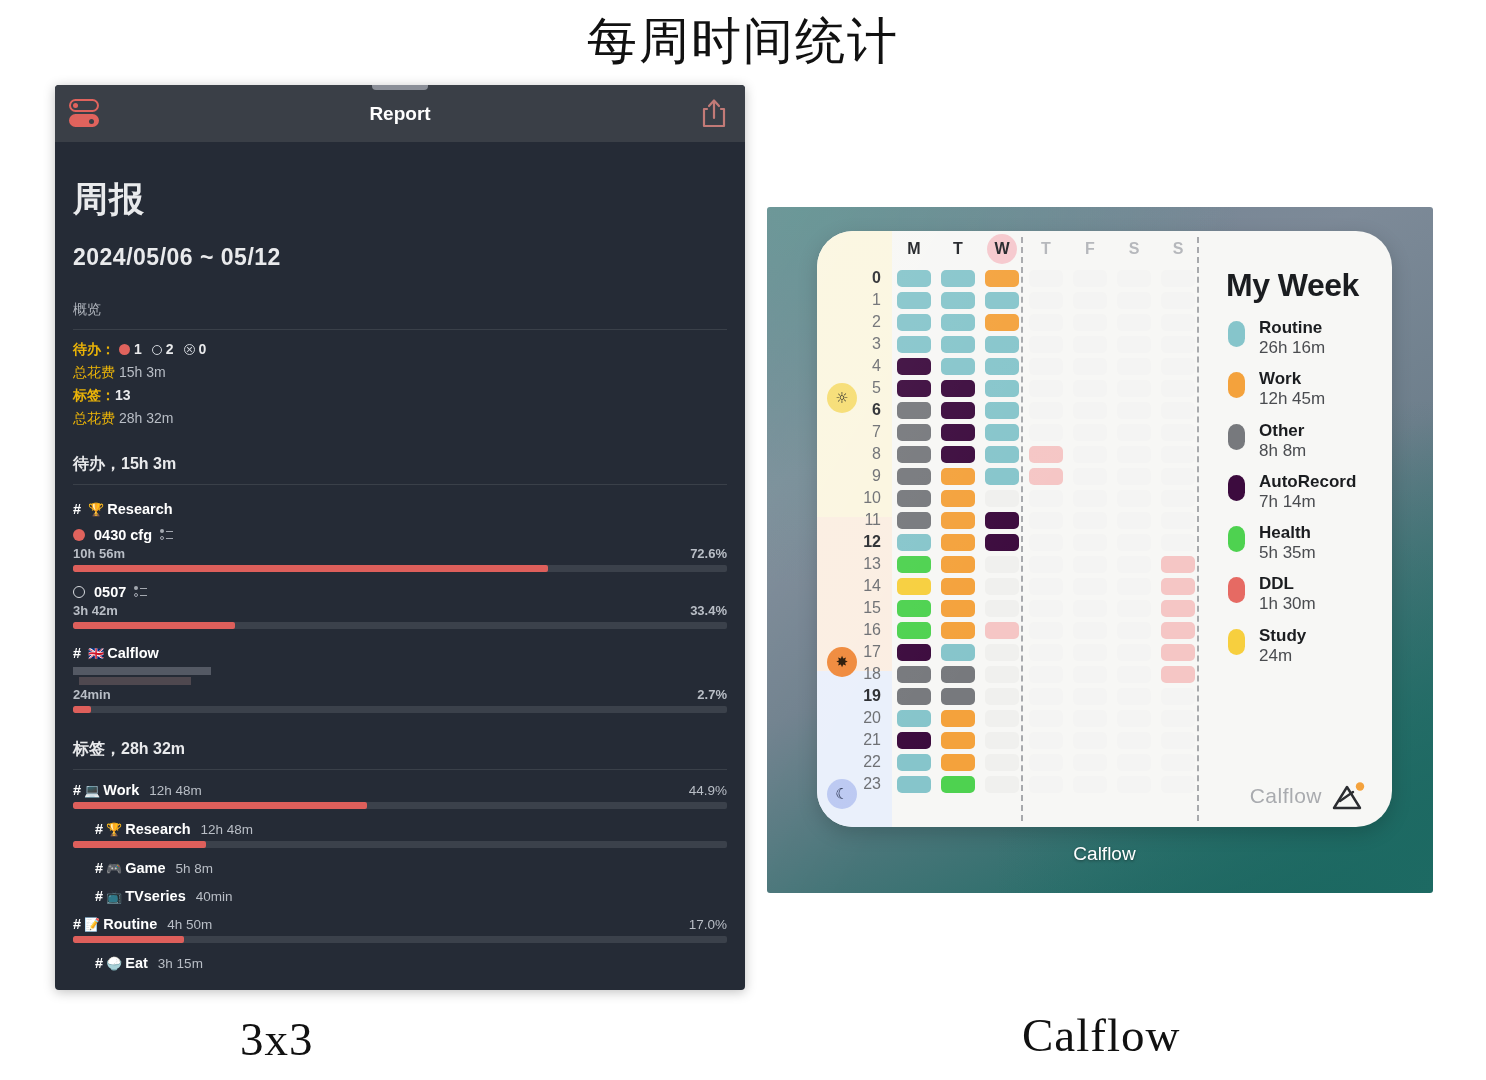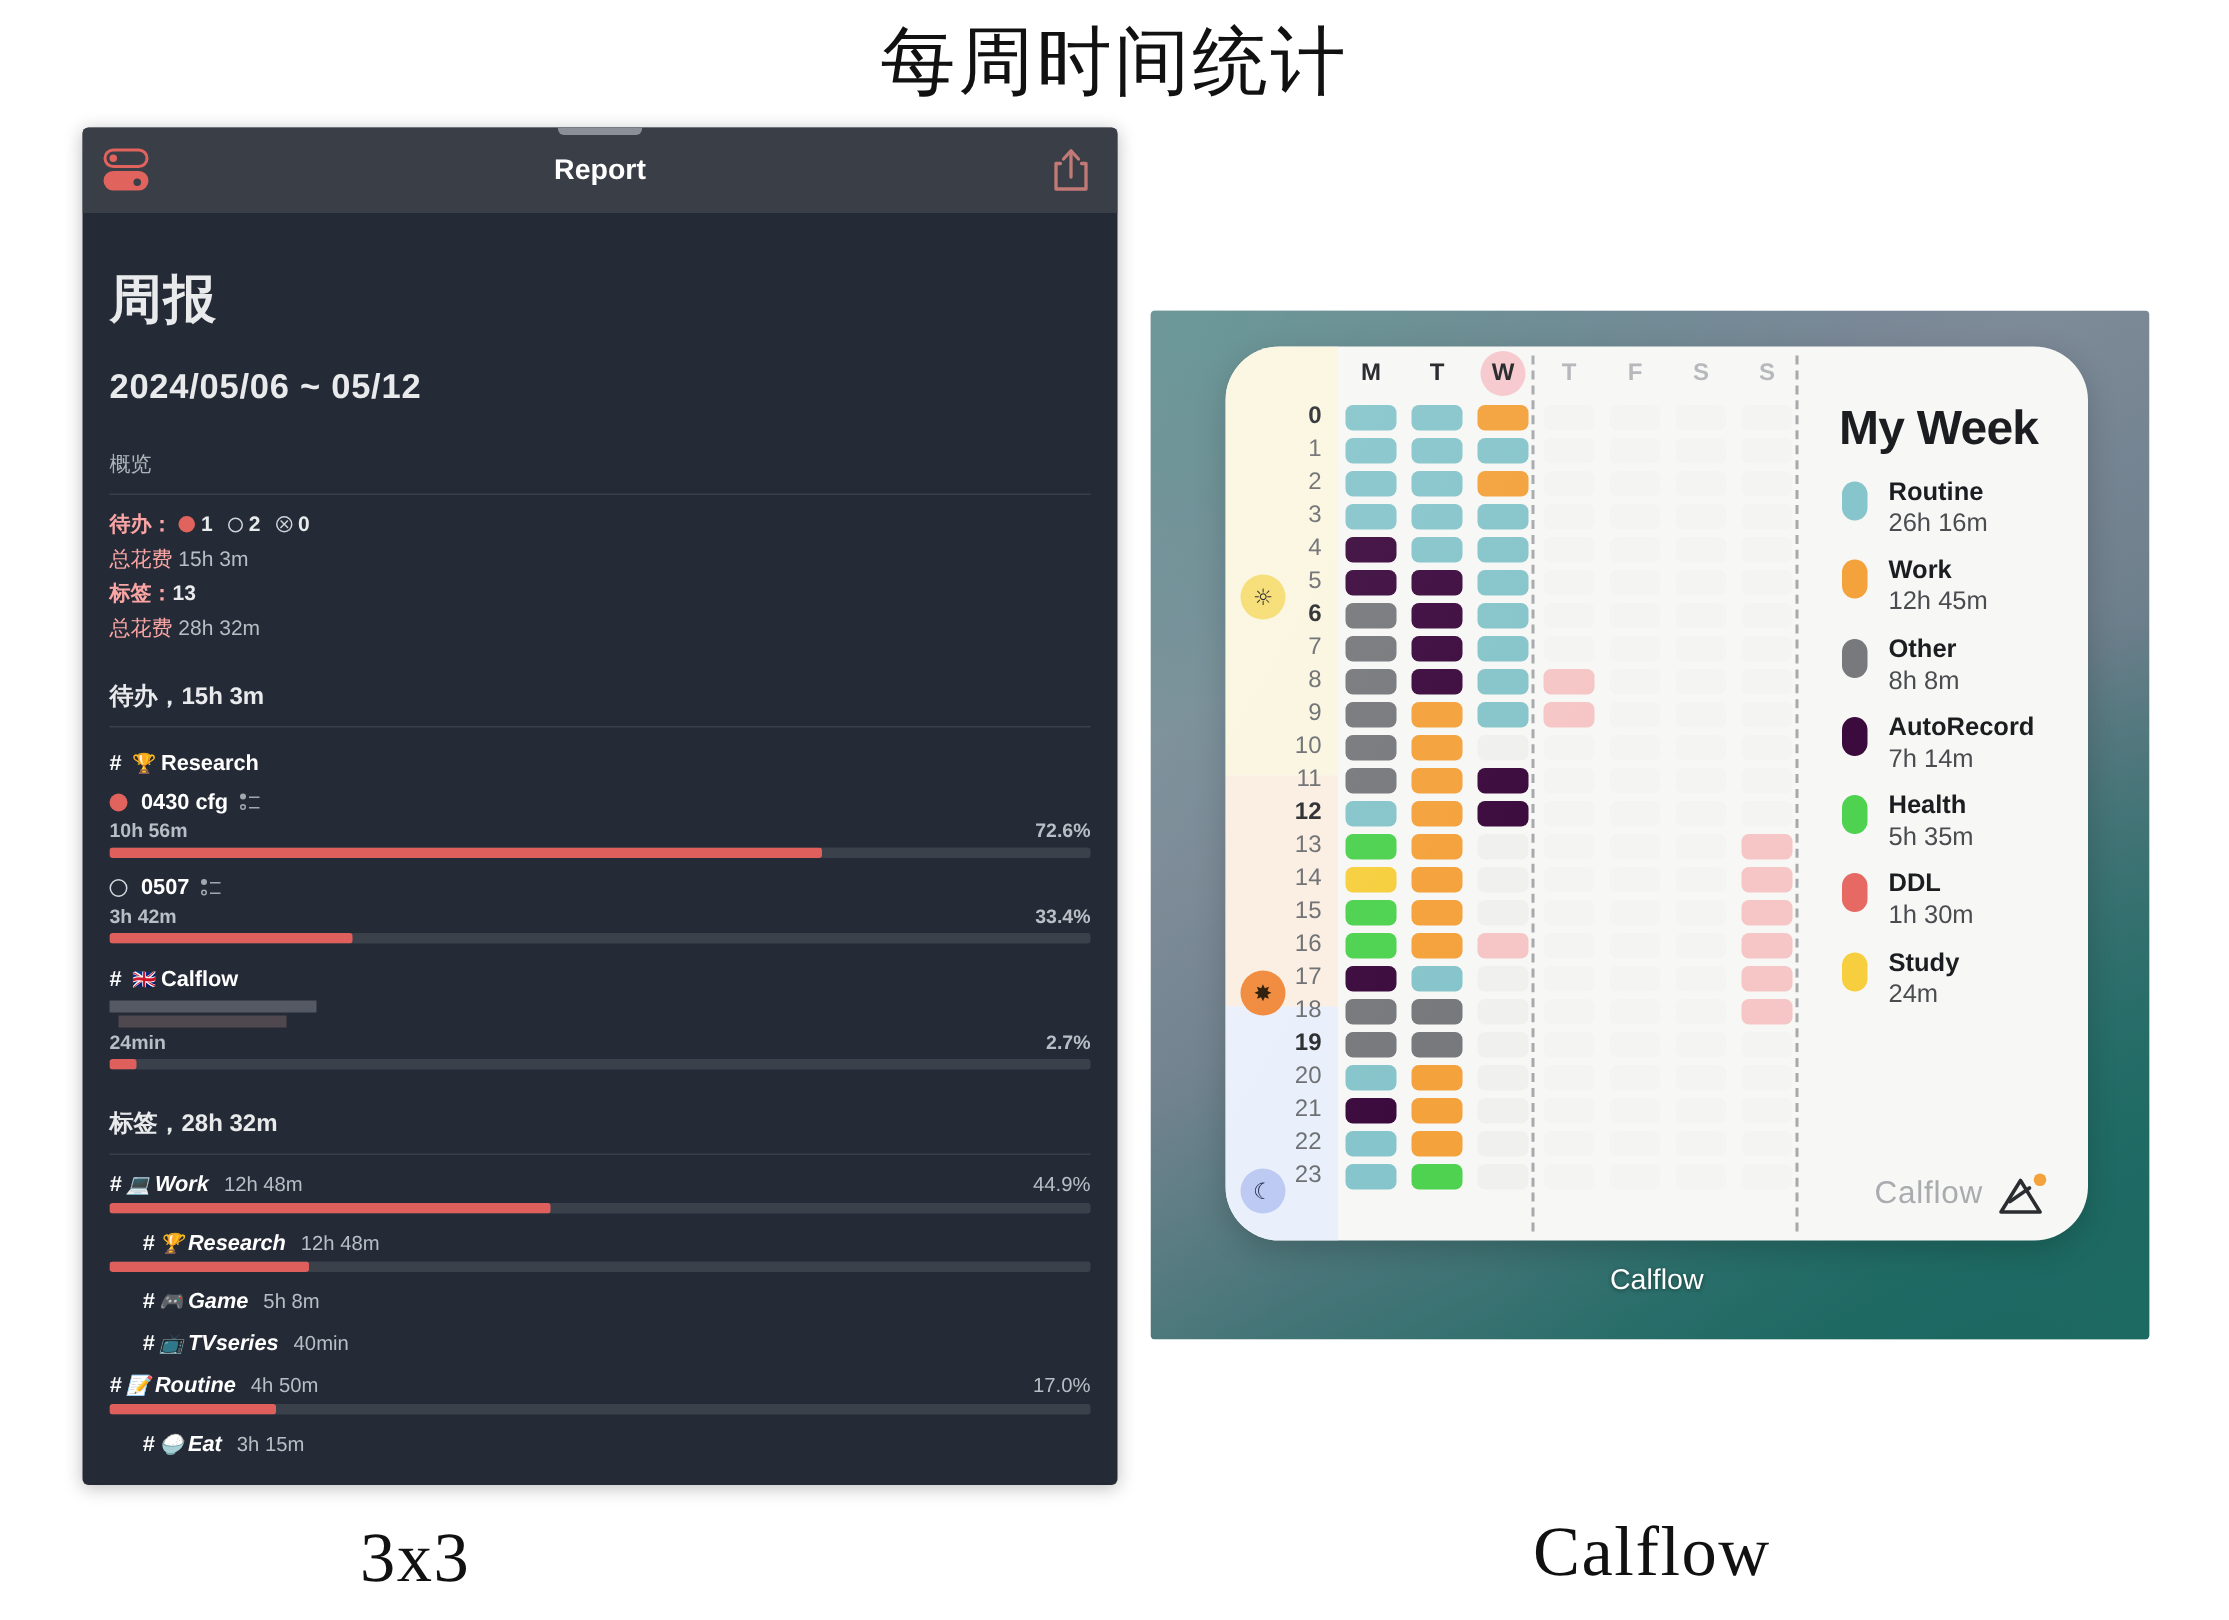--- a/index.html
+++ b/index.html
@@ -48,21 +48,21 @@
   .tgl.a::after{content:"";position:absolute;left:2px;top:2px;width:5px;height:5px;border-radius:50%;background:#e0635d;}
   .tgl.b{top:17px;left:0;background:#e0635d;}
   .tgl.b::after{content:"";position:absolute;right:3px;top:3px;width:5px;height:5px;border-radius:50%;background:#3a3f47;}
 
   .body-wrap{padding:0 18px;color:#e9eaec;}
   .h-big{font-size:35px;font-weight:bold;margin:34px 0 0 0;letter-spacing:1px;}
   .h-date{font-size:23px;font-weight:bold;margin:21px 0 0 0;letter-spacing:.5px;}
   .sec-label{font-size:14px;color:#aeb3bb;margin:30px 0 10px 0;}
   .rule{height:1px;background:#3a4049;margin:0 0 11px 0;}
   .kv{font-size:14px;margin:0 0 5px 0;color:#e9eaec;}
-  .kv .k{color:#fca5a5;}
+  .kv .k{color:#eab308;}
   .kv .v{color:#b9bec6;}
   .kv b{font-weight:bold;}
   .dot-red{display:inline-block;width:11px;height:11px;border-radius:50%;background:#e0635d;vertical-align:-1px;margin:0 4px 0 4px;}
   .dot-o{display:inline-block;width:10px;height:10px;border-radius:50%;border:1.5px solid #cfd3d9;box-sizing:border-box;vertical-align:-1px;margin:0 4px 0 10px;}
   .dot-x{display:inline-block;width:11px;height:11px;border-radius:50%;border:1.5px solid #cfd3d9;box-sizing:border-box;position:relative;vertical-align:-1px;margin:0 4px 0 10px;}
   .dot-x::before,.dot-x::after{content:"";position:absolute;left:1px;top:3.6px;width:7px;height:1.2px;background:#cfd3d9;}
   .dot-x::before{transform:rotate(45deg);}
   .dot-x::after{transform:rotate(-45deg);}
 
   .sec-head{font-size:16px;font-weight:bold;color:#e9eaec;margin:26px 0 9px 0;}
@@ -76,21 +76,21 @@
   .sub-icon i.d1{width:4px;height:4px;border-radius:50%;left:0;top:0;}
   .sub-icon i.d2{width:4px;height:4px;border-radius:50%;border:1px solid #b9bec6;background:transparent;box-sizing:border-box;left:0;top:7px;}
   .sub-icon i.l1{width:7px;height:1.3px;left:6px;top:1.5px;}
   .sub-icon i.l2{width:7px;height:1.3px;left:6px;top:8.5px;}
 
   .meta{display:flex;justify-content:space-between;font-size:13px;color:#b9bec6;margin:2px 0 4px 0;font-weight:bold;}
   .bar{height:7px;background:#3b414b;border-radius:2px;overflow:hidden;margin-bottom:12px;}
   .bar > span{display:block;height:100%;background:#de5f5b;border-radius:2px;}
 
   .tagrow{display:flex;align-items:baseline;font-size:14.5px;margin:12px 0 4px 0;}
-  .tagrow .nm{font-weight:bold;color:#fff;font-style:italic;}
+  .tagrow .nm{font-weight:bold;color:#fff;}
   .tagrow .dur{color:#b9bec6;margin-left:10px;font-size:13.5px;}
   .tagrow .pct{margin-left:auto;color:#b9bec6;font-size:13.5px;}
   .child{padding-left:22px;}
   .mos{margin:6px 0 2px 0;}
   .mos .m1{width:138px;height:8px;background:#646a74;opacity:.75;}
   .mos .m2{width:112px;height:8px;background:#5a5056;opacity:.8;margin-top:2px;margin-left:6px;}
   .emo{font-family:"DejaVu Sans",sans-serif;font-size:13px;margin:0 3px;}
 
   
   .wallpaper{

